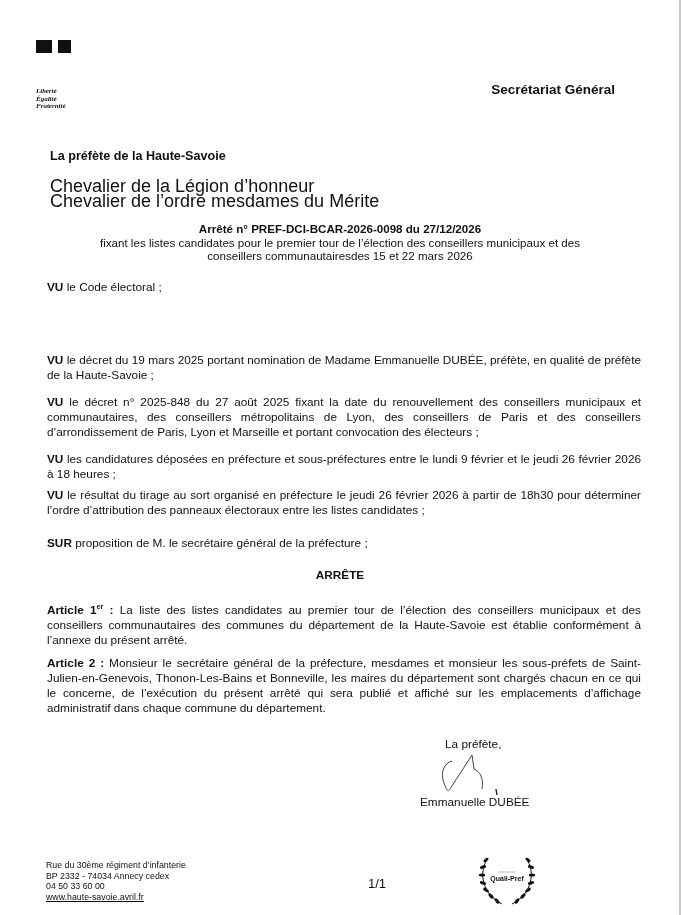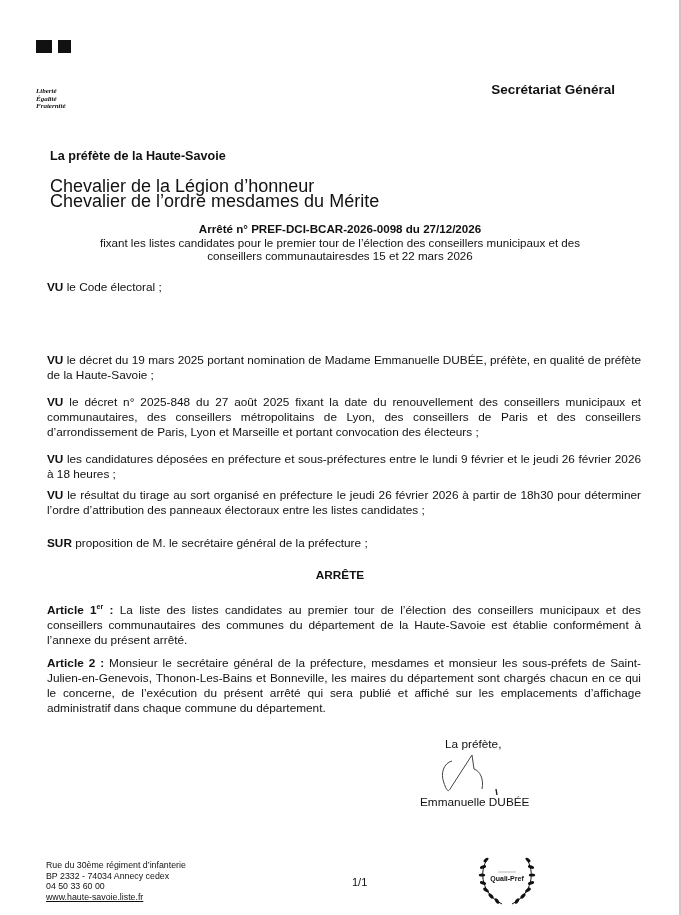--- a/index.html
+++ b/index.html
@@ -20,21 +20,21 @@
   .arrete-head .num { font-weight: bold; }
   .para { left: 47px; width: 594px; text-align: justify; font-size: 11.8px; line-height: 15px; }
   .para b { font-weight: bold; }
   .center-title { left: 40px; width: 600px; text-align: center; top: 568px; font-weight: bold; font-size: 11.8px; }
   .sign { left: 420px; top: 737px; font-size: 11.8px; }
   .sign .lbl { position: absolute; left: 25px; top: 0; white-space: nowrap; }
   .sign .name { position: absolute; left: 0; top: 58px; white-space: nowrap; }
   .sign svg { position: absolute; left: 16px; top: 12px; }
   .footer { left: 46px; top: 860px; font-size: 8.8px; line-height: 10.5px; }
   .footer a { color: #111; text-decoration: underline; }
-  .pagenum { left: 352px; top: 876px; font-size: 11px; }
+  .pagenum { left: 368px; top: 876px; font-size: 13px; }
   .quali { left: 476px; top: 850px; width: 62px; height: 58px; }
 </style>
 </head>
 <body>
 
 <div class="page">
 
   <div class="abs marianne">
     <div class="blk" style="left:0;width:16px;"></div>
     <div class="blk" style="left:22px;width:13px;"></div>
@@ -93,21 +93,21 @@
       <path d="M16 12 C 8 14, 4 24, 8 34 C 10 40, 12 44, 14 40 L 36 6 L 38 20 C 44 22, 48 30, 46 40" fill="none" stroke="#444" stroke-width="1"></path>
       <path d="M60 40 L 61 46" stroke="#222" stroke-width="1.4"></path>
     </svg>
     <div class="name">Emmanuelle DUBÉE</div>
   </div>
 
   <div class="abs footer">
     <div>Rue du 30ème régiment d’infanterie</div>
     <div>BP 2332 - 74034 Annecy cedex</div>
     <div>04 50 33 60 00</div>
-    <div><a>www.haute-savoie.liste.fr</a></div>
+    <div><a>www.haute-savoie.avril.fr</a></div>
   </div>
 
   <div class="abs pagenum">1/1</div>
 
   <div class="abs quali">
     <svg width="62" height="58" viewBox="0 0 62 58">
       <g fill="#111">
         <ellipse cx="10" cy="10" rx="3" ry="1.5" transform="rotate(-40 10 10)"></ellipse>
         <ellipse cx="7" cy="17" rx="3.2" ry="1.6" transform="rotate(-20 7 17)"></ellipse>
         <ellipse cx="6" cy="25" rx="3.2" ry="1.6" transform="rotate(0 6 25)"></ellipse>

